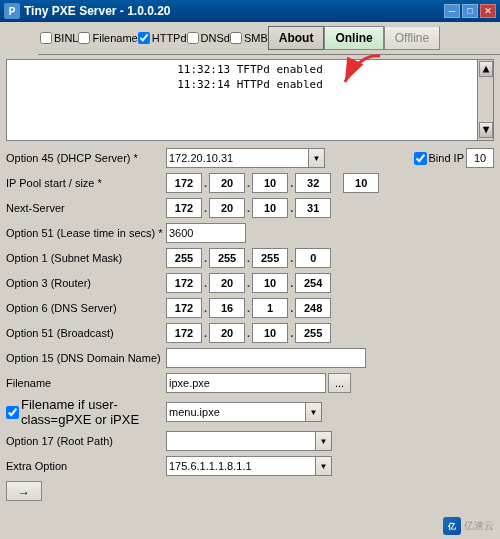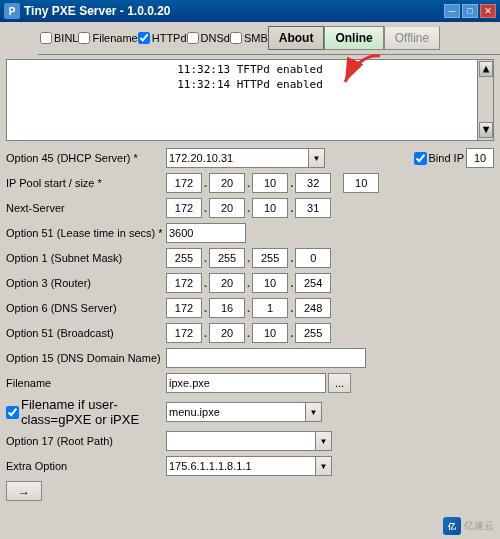--- a/index.html
+++ b/index.html
@@ -147,20 +147,21 @@
       flex: 1;
     }
     .ip-box {
       width: 36px;
       height: 20px;
       border: 1px solid #808080;
       background: white;
       text-align: center;
       font-size: 11px;
       padding: 0 2px;
+      font-weight: bold;
     }
     .ip-dot {
       font-size: 11px;
       font-weight: bold;
       color: #333;
     }
     .text-input {
       height: 20px;
       border: 1px solid #808080;
       background: white;

